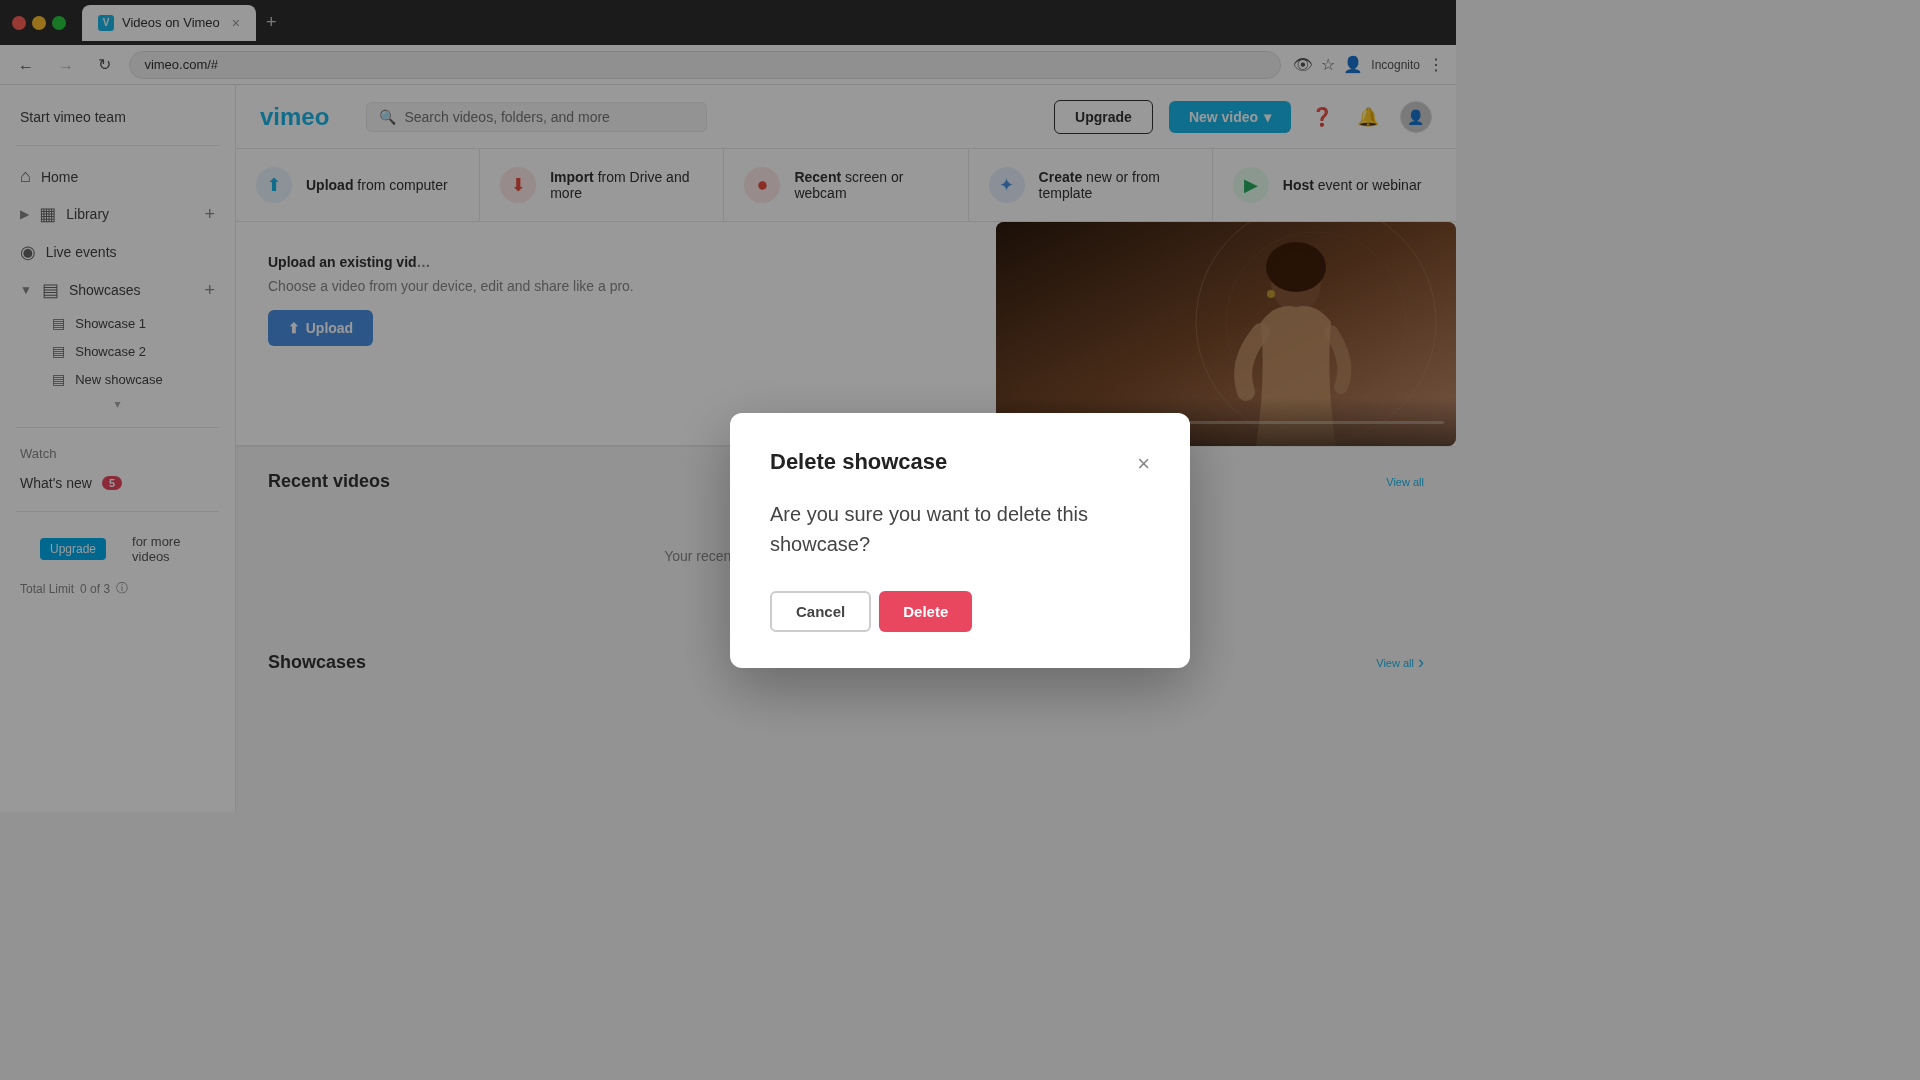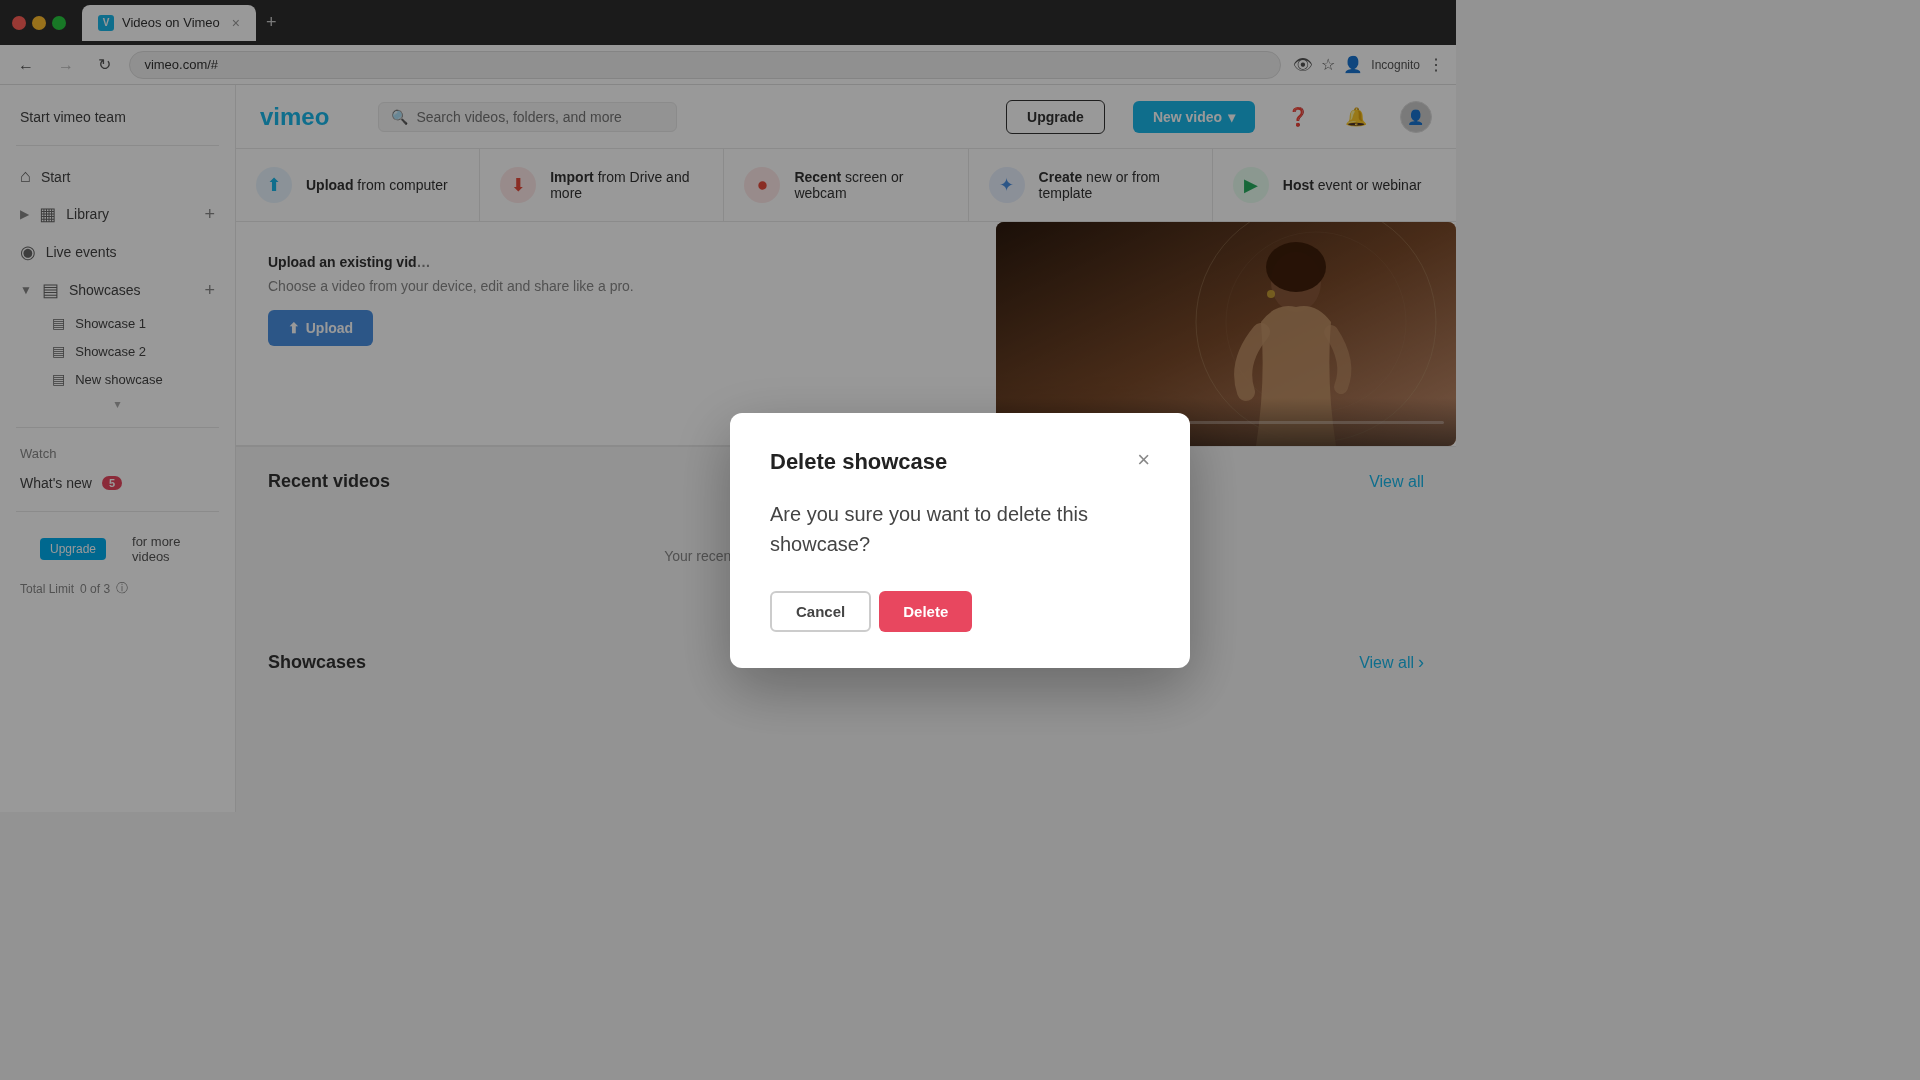--- a/index.html
+++ b/index.html
@@ -43,21 +43,21 @@
     .sidebar-divider { height: 1px; background: #e8e8e8; margin: 12px 16px; }
     .sidebar-label { padding: 6px 20px; font-size: 13px; color: #888; }
     .whats-new { display: flex; align-items: center; gap: 10px; padding: 8px 20px; font-size: 14px; color: #444; cursor: pointer; }
     .badge { background: #e8475f; color: white; border-radius: 10px; padding: 1px 7px; font-size: 11px; font-weight: bold; }
     .upgrade-btn { margin: 8px 20px; background: #00adef; color: white; border: none; border-radius: 4px; padding: 4px 10px; font-size: 12px; cursor: pointer; }
     .total-limit { padding: 6px 20px; font-size: 12px; color: #888; display: flex; align-items: center; gap: 6px; }
     .scroll-indicator { display: flex; justify-content: center; padding: 4px; }
     .scroll-dot { color: #aaa; font-size: 12px; }
 
     
-    .topbar { background: #ffffff; border-bottom: 1px solid #e8e8e8; height: 64px; display: flex; align-items: center; padding: 0 24px; gap: 28px; }
+    .topbar { background: #ffffff; border-bottom: 1px solid #e8e8e8; height: 64px; display: flex; align-items: center; padding: 0 24px; gap: 16px; }
     .vimeo-logo { display: flex; align-items: center; }
     .search-bar { display: flex; align-items: center; flex: 1; max-width: 380px; background: #f5f5f5; border-radius: 6px; padding: 6px 12px; gap: 8px; border: 1px solid #e8e8e8; }
     .search-input { border: none; background: none; font-size: 14px; color: #666; flex: 1; outline: none; }
     .search-icon { color: #888; font-size: 14px; }
     .topbar-spacer { flex: 1; }
     .upgrade-topbar { background: none; border: 1px solid #333; color: #333; border-radius: 6px; padding: 8px 20px; font-size: 14px; font-weight: 600; cursor: pointer; }
     .new-video-btn { background: #1ab7ea; color: white; border: none; border-radius: 6px; padding: 8px 20px; font-size: 14px; font-weight: 600; cursor: pointer; display: flex; align-items: center; gap: 6px; }
     .topbar-icon { font-size: 18px; color: #555; cursor: pointer; padding: 4px; }
     .avatar { width: 32px; height: 32px; border-radius: 50%; background: #ccc; display: flex; align-items: center; justify-content: center; color: #666; font-size: 14px; cursor: pointer; border: 1px solid #ddd; }
 
@@ -82,34 +82,34 @@
     
     .upload-section { padding: 32px 32px 24px; background: #fff; display: flex; gap: 40px; align-items: flex-start; border-bottom: 1px solid #e8e8e8; }
     .upload-text h2 { font-size: 14px; color: #333; font-weight: 600; margin-bottom: 8px; }
     .upload-text p { font-size: 14px; color: #888; }
     .upload-cta { background: #4a90e2; color: white; border: none; border-radius: 6px; padding: 10px 20px; font-size: 14px; font-weight: 600; cursor: pointer; display: flex; align-items: center; gap: 6px; margin-top: 16px; }
 
     
     .section { padding: 24px 32px; }
     .section-header { display: flex; align-items: center; justify-content: space-between; margin-bottom: 16px; }
     .section-title { font-size: 18px; font-weight: 600; color: #333; }
-    .view-all { color: #1ab7ea; font-size: 16px; cursor: pointer; text-decoration: none; }
+    .view-all { color: #1ab7ea; font-size: 11px; cursor: pointer; text-decoration: none; }
     .empty-state { text-align: center; padding: 40px; color: #888; font-size: 14px; }
     .empty-link { color: #1ab7ea; cursor: pointer; }
 
     
     .showcases-section { padding: 24px 32px; }
     .showcases-header { display: flex; align-items: center; justify-content: space-between; margin-bottom: 16px; }
 
     
     .overlay { position: fixed; top: 0; left: 0; width: 100%; height: 100%; background: rgba(0,0,0,0.4); z-index: 100; display: flex; align-items: center; justify-content: center; }
 
     
     .modal { background: #fff; border-radius: 12px; padding: 36px 40px; width: 460px; box-shadow: 0 20px 60px rgba(0,0,0,0.3); position: relative; }
-    .modal-header { display: flex; align-items: flex-start; justify-content: space-between; margin-bottom: 24px; }
+    .modal-header { display: flex; align-items: flex-end; justify-content: space-between; margin-bottom: 24px; }
     .modal-title { font-size: 22px; font-weight: 600; color: #222; }
     .modal-close { background: none; border: none; font-size: 22px; color: #888; cursor: pointer; padding: 0; line-height: 1; }
     .modal-body { margin-bottom: 32px; }
     .modal-text { font-size: 20px; color: #444; line-height: 1.5; }
     .modal-actions { display: flex; gap: 8px; }
     .btn-cancel { background: none; border: 2px solid #ccc; color: #444; border-radius: 6px; padding: 10px 24px; font-size: 15px; font-weight: 600; cursor: pointer; }
     .btn-delete { background: #e8475f; color: white; border: none; border-radius: 6px; padding: 10px 24px; font-size: 15px; font-weight: 600; cursor: pointer; }
 
     
     .featured-video { margin: 0 32px 24px; height: 224px; background: #1a1a1a; border-radius: 8px; overflow: hidden; position: relative; }
@@ -156,21 +156,21 @@
 </div>
 
 <div class="app">
 
   <div class="sidebar">
     <div class="sidebar-team">Start vimeo team</div>
     <div class="sidebar-divider"></div>
 
     <div class="sidebar-item">
       <span class="item-icon">⌂</span>
-      <span class="item-label">Start</span>
+      <span class="item-label">Home</span>
     </div>
 
     <div class="sidebar-item">
       <span class="item-expand">▶</span>
       <span class="item-icon">▦</span>
       <span class="item-label">Library</span>
       <span class="item-add">+</span>
     </div>
 
     <div class="sidebar-item">

